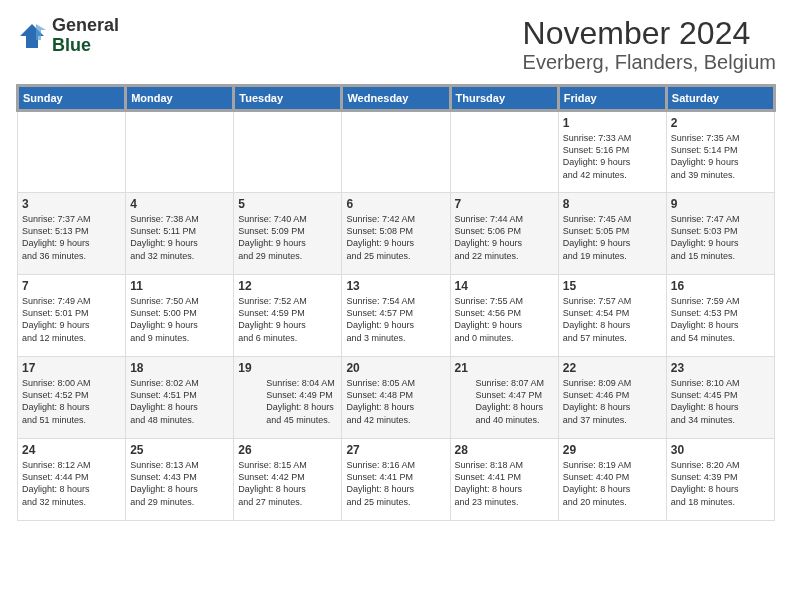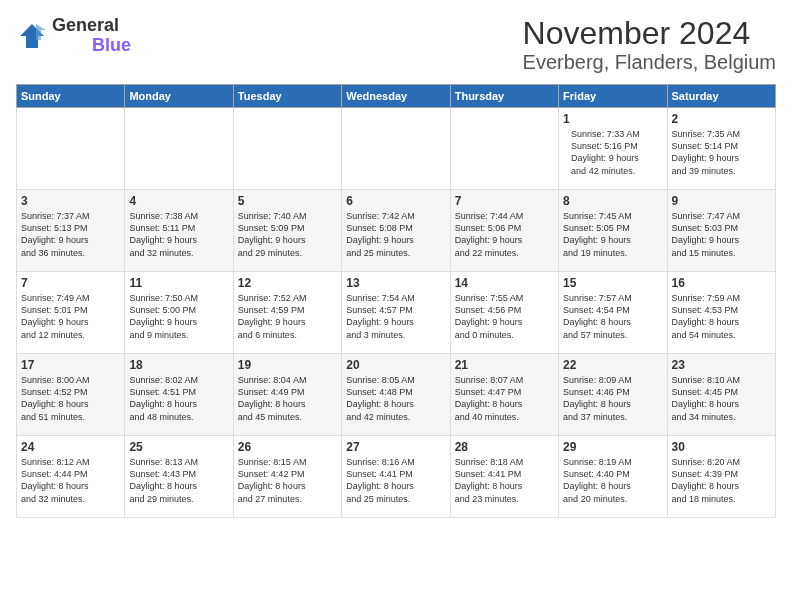--- a/index.html
+++ b/index.html
@@ -33,22 +33,21 @@
       line-height: 1.1;
     }
     .logo-general {
       font-size: 18px;
       font-weight: bold;
       color: #333;
     }
     .logo-blue {
       font-size: 18px;
       font-weight: bold;
-      color: #8b5cf6;
-      margin-left: 40px;
+      color: #14532d;
     }
     .logo-icon {
       width: 32px;
       height: 32px;
     }
     .title-block {
       text-align: left;
     }
     .main-title {
       font-size: 32px;
@@ -65,21 +64,21 @@
       border-collapse: collapse;
       table-layout: fixed;
     }
     thead tr th {
       background: #2a6db5;
       color: #fff;
       font-size: 11px;
       font-weight: bold;
       padding: 5px 4px;
       text-align: left;
-      border: 1px solid #a3a3a3;
+      border: 3px solid #a3a3a3;
     }
     tbody tr td {
       vertical-align: top;
       padding: 4px 4px 3px 4px;
       font-size: 9.5px;
       color: #333;
       border: 1px solid #ddd;
       background: #fff;
       height: 82px;
     }
@@ -137,21 +136,21 @@
     </thead>
     <tbody id="calendar-body">
     <tr>
           <td class="empty-cell"></td>
           <td class="empty-cell"></td>
           <td class="empty-cell"></td>
           <td class="empty-cell"></td>
           <td class="empty-cell"></td>
           <td>
             <span class="day-number">1</span>
-            <div class="day-info" style="white-space: pre-line; margin-left: 8px;">Sunrise: 7:33 AM
+            <div class="day-info" style="white-space: pre-line;">Sunrise: 7:33 AM
 Sunset: 5:16 PM
 Daylight: 9 hours
 and 42 minutes.</div>
           </td>
           <td>
             <span class="day-number">2</span>
             <div class="day-info" style="white-space: pre-line;">Sunrise: 7:35 AM
 Sunset: 5:14 PM
 Daylight: 9 hours
 and 39 minutes.</div>
@@ -269,35 +268,35 @@
           </td>
           <td>
             <span class="day-number">18</span>
             <div class="day-info" style="white-space: pre-line;">Sunrise: 8:02 AM
 Sunset: 4:51 PM
 Daylight: 8 hours
 and 48 minutes.</div>
           </td>
           <td>
             <span class="day-number">19</span>
-            <div class="day-info" style="white-space: pre-line;">Sunrise: 8:04 AM
+            <div class="day-info" style="white-space: pre-line; margin-left: 28px;">Sunrise: 8:04 AM
 Sunset: 4:49 PM
 Daylight: 8 hours
 and 45 minutes.</div>
           </td>
           <td>
             <span class="day-number">20</span>
             <div class="day-info" style="white-space: pre-line;">Sunrise: 8:05 AM
 Sunset: 4:48 PM
 Daylight: 8 hours
 and 42 minutes.</div>
           </td>
           <td>
             <span class="day-number">21</span>
-            <div class="day-info" style="white-space: pre-line;">Sunrise: 8:07 AM
+            <div class="day-info" style="white-space: pre-line; margin-left: 21px;">Sunrise: 8:07 AM
 Sunset: 4:47 PM
 Daylight: 8 hours
 and 40 minutes.</div>
           </td>
           <td>
             <span class="day-number">22</span>
             <div class="day-info" style="white-space: pre-line;">Sunrise: 8:09 AM
 Sunset: 4:46 PM
 Daylight: 8 hours
 and 37 minutes.</div>

